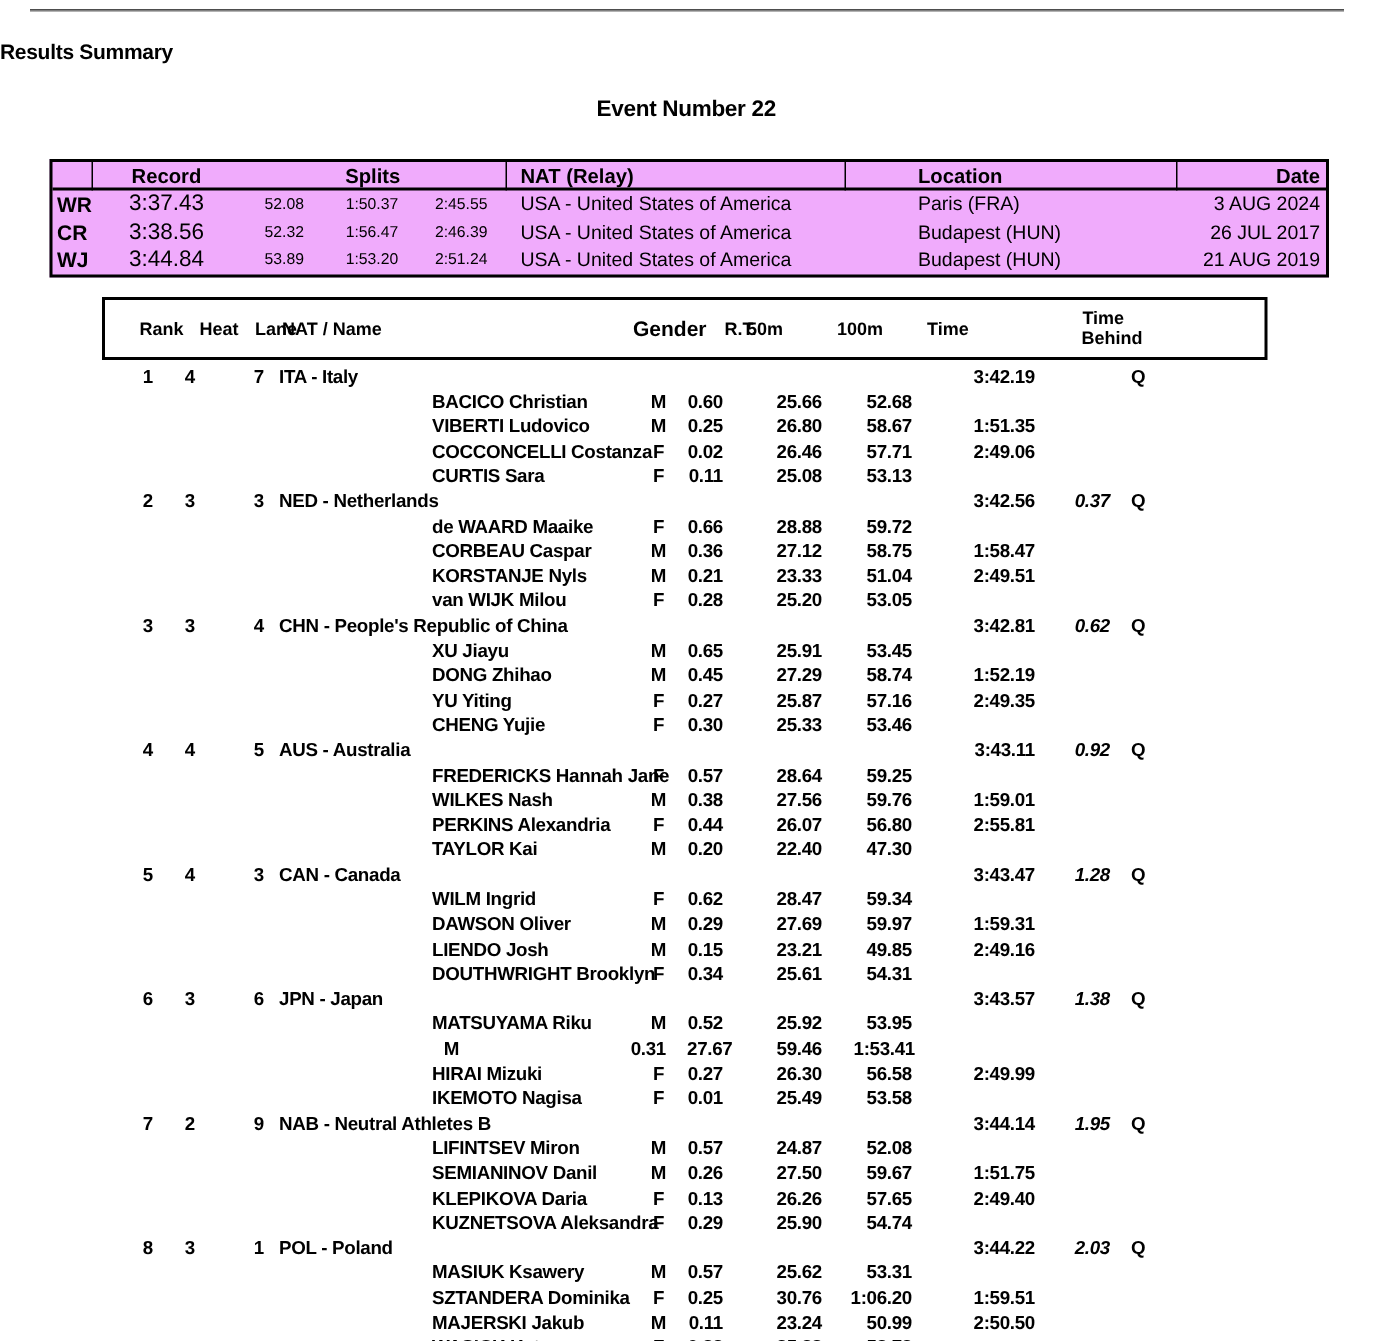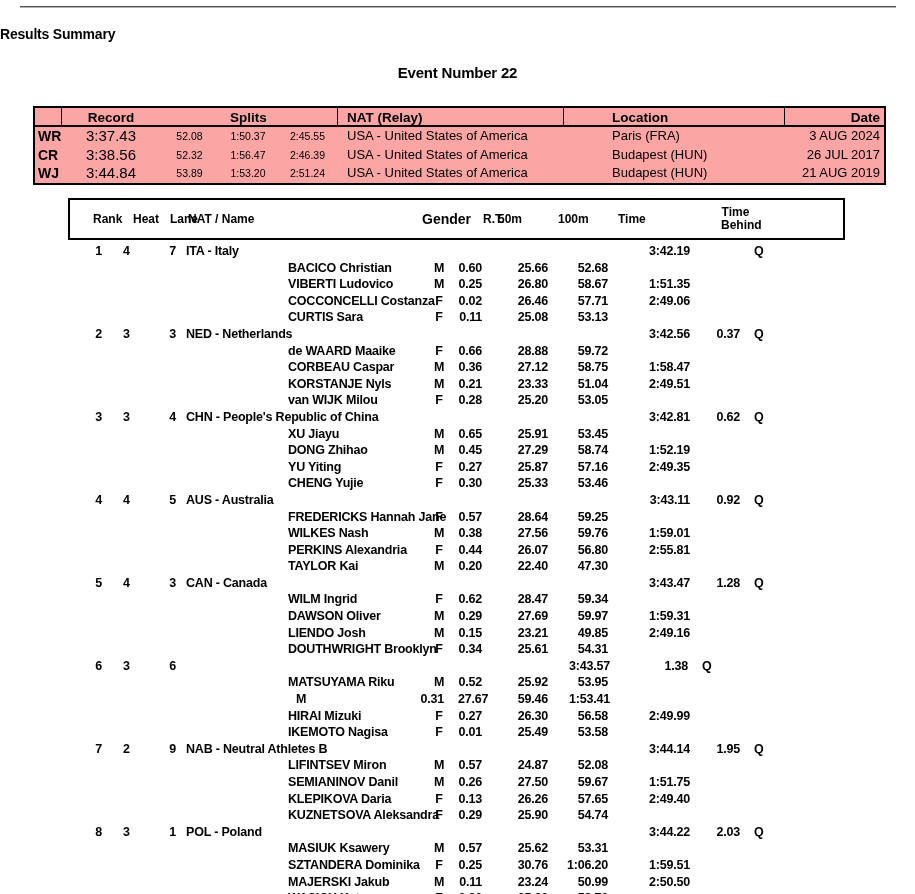--- a/index.html
+++ b/index.html
@@ -17,21 +17,21 @@
     text-align: left; font-size: 14px; font-weight: bold; letter-spacing: -0.2px;
   }
   .event-subtitle {
     position: absolute; top: 64px; left: 0; width: 915px;
     text-align: center; font-size: 15px; font-weight: bold; letter-spacing: -0.2px;
   }
 
   
   .records {
     position: absolute; left: 33px; top: 106px; width: 853px;
-    border: 2px solid #000; background: #fca5a5;
+    border: 2px solid #000; background: #f0abfc;
   }
   .rec-grid { display: grid; grid-template-columns: 27px 98px 59px 58px 61px 226px 221px 1fr; }
   .rec-head { height: 19px; line-height: 19px; border-bottom: 2px solid #000; font-weight: bold; font-size: 13.5px; }
   .rec-row  { height: 18.6px; line-height: 18.6px; font-size: 13px; }
   .rc { white-space: nowrap; overflow: visible; }
   .rc.center { text-align: center; }
   .rc.right  { text-align: right; padding-right: 4px; }
   .rc.natpad { padding-left: 9px; }
   .rc.locpad { padding-left: 48px; }
   .hsep { border-right: 1.5px solid #000; }
@@ -64,21 +64,21 @@
   .c-rank   { text-align: right; padding-right: 6px; }
   .c-heat   { text-align: center; }
   .c-lane   { text-align: right; padding-right: 6px; }
   .c-name   { text-align: left; padding-left: 4px; }
   .c-sname  { text-align: left; padding-left: 106px; }
   .c-gender { text-align: center; }
   .c-rt     { text-align: right; padding-right: 14px; }
   .c-d50    { text-align: right; padding-right: 8px; }
   .c-d100   { text-align: right; padding-right: 8px; }
   .c-time   { text-align: right; padding-right: 6px; }
-  .c-behind { text-align: right; padding-right: 8px; }
+  .c-behind { text-align: right; padding-right: 8px; font-style: italic; }
   .c-q      { text-align: left; padding-left: 6px; }
 </style>
 </head>
 <body>
 
 <div class="topline"></div>
 
 <div class="page-title">Results Summary</div>
 <div class="event-subtitle">Event Number 22</div>
 
@@ -465,20 +465,21 @@
       <div class="cell c-d50">25.61</div>
       <div class="cell c-d100">54.31</div>
       <div class="cell c-time"></div>
       <div class="cell c-behind"></div>
       <div class="cell c-q"></div>
     </div>
     <div class="rrow res-cols">
       <div class="cell c-rank">6</div>
       <div class="cell c-heat">3</div>
       <div class="cell c-lane">6</div>
+      <div class="cell c-name">JPN - Japan</div>
       <div class="cell c-gender"></div>
       <div class="cell c-rt"></div>
       <div class="cell c-d50"></div>
       <div class="cell c-d100"></div>
       <div class="cell c-time">3:43.57</div>
       <div class="cell c-behind">1.38</div>
       <div class="cell c-q">Q</div>
     </div>
     <div class="rrow res-cols">
       <div class="cell c-rank"></div>

